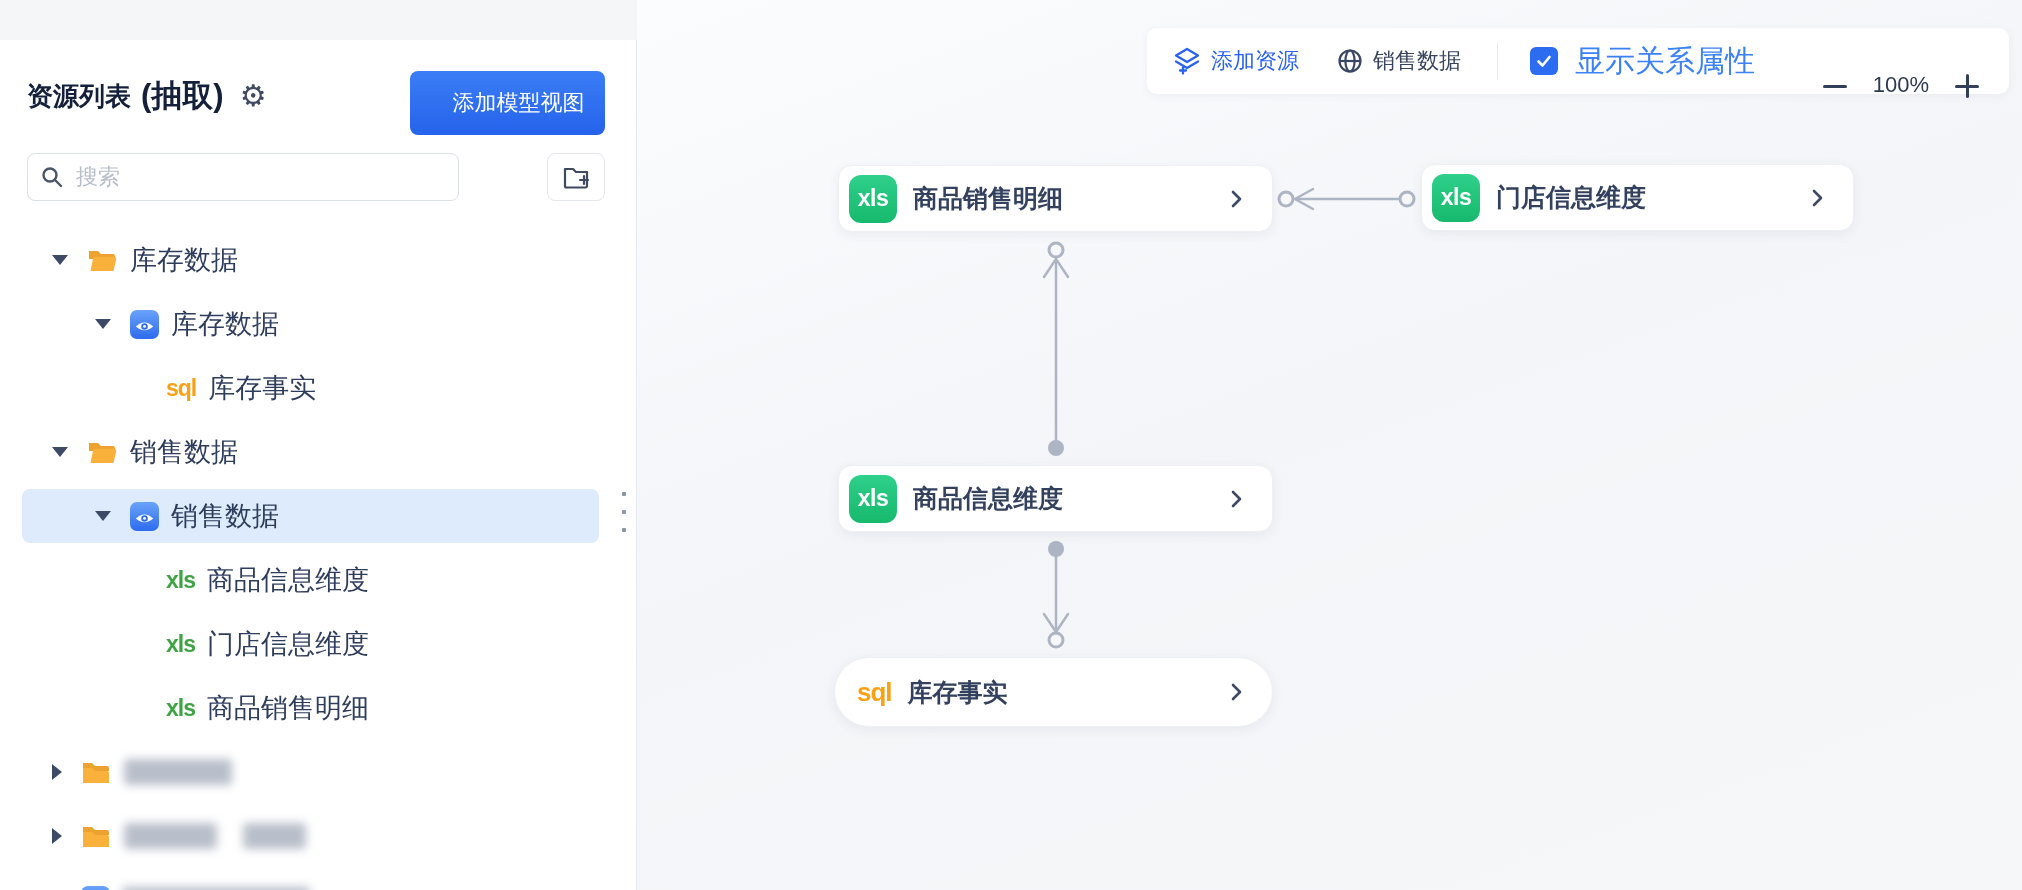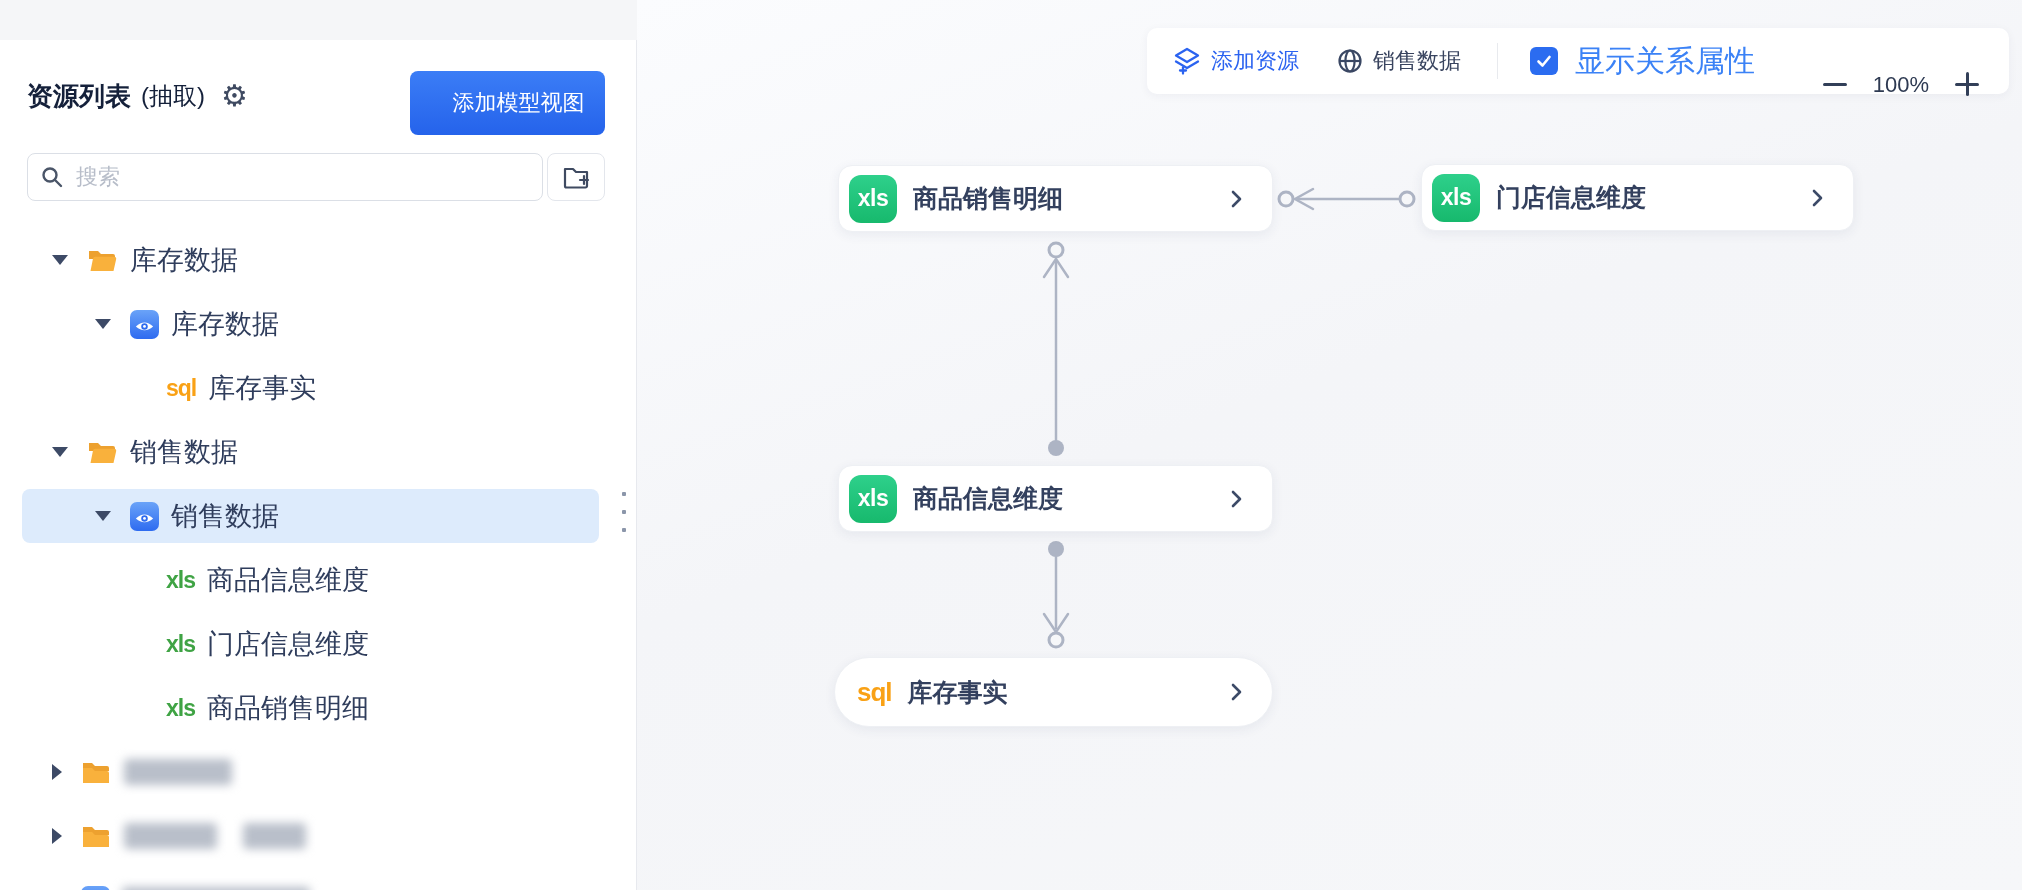--- a/index.html
+++ b/index.html
@@ -3,25 +3,25 @@
 <meta charset="utf-8">
 <style>
   html,body{margin:0;padding:0;background:#e9eaee;}
   *{box-sizing:border-box;font-family:"Liberation Sans","DejaVu Sans",sans-serif;}
   .screen{position:relative;width:2022px;height:890px;overflow:hidden;background:#f5f6f8;}
 
   
   .sidebar{position:absolute;left:0;top:0;width:637px;height:890px;background:#ffffff;border-right:1px solid #e7e9ee;margin-top:40px;}
   .sb-header{position:absolute;left:27px;top:30px;height:52px;display:flex;align-items:center;}
   .sb-title{font-size:26px;font-weight:bold;color:#14203a;}
-  .sb-title-suffix{font-size:24px;font-weight:normal;color:#14203a;margin-left:10px;}
+  .sb-title-suffix{font-size:31px;font-weight:bold;color:#14203a;margin-left:10px;}
   .gear{margin-left:16px;font-size:30px;color:#3f4a61;line-height:1;}
   .add-model-btn{position:absolute;left:410px;top:31px;width:195px;height:64px;border:none;border-radius:8px;
     background:linear-gradient(180deg,#3b7df6,#2563eb);color:#fff;font-size:22px;display:flex;align-items:center;justify-content:center;cursor:pointer;padding-left:28px;}
-  .search-wrap{position:absolute;left:27px;top:113px;width:516px;height:48px;border:1.5px solid #dbdfe6;border-radius:8px;background:#fff;display:flex;align-items:center;padding:0 12px;}
+  .search-wrap{position:absolute;left:27px;top:113px;width:432px;height:48px;border:1.5px solid #dbdfe6;border-radius:8px;background:#fff;display:flex;align-items:center;padding:0 12px;}
   .search-wrap input{border:none;outline:none;flex:1;font-size:22px;color:#2f3d5c;margin-left:10px;background:transparent;}
   .search-wrap input::placeholder{color:#b7bdc9;}
   .addfolder-btn{position:absolute;left:547px;top:113px;width:58px;height:48px;border:1.5px solid #e3e6ec;border-radius:8px;background:#fff;display:flex;align-items:center;justify-content:center;cursor:pointer;}
 
   
   .tree-row{position:absolute;left:0;width:637px;height:64px;display:flex;align-items:center;cursor:pointer;}
   .tree-row.selected::before{content:"";position:absolute;left:22px;right:38px;top:5px;bottom:5px;background:#ddebfc;border-radius:8px;}
   .tree-row>*{position:relative;}
   .caret-down{width:0;height:0;border-left:8px solid transparent;border-right:8px solid transparent;border-top:10px solid #3d4a66;}
   .caret-right{width:0;height:0;border-top:8px solid transparent;border-bottom:8px solid transparent;border-left:10px solid #3d4a66;}
@@ -40,21 +40,21 @@
   .canvas{position:absolute;left:637px;top:0;width:1385px;height:890px;
     background:linear-gradient(160deg,#fbfcfe 0%,#f4f5f8 45%,#f6f7f9 100%);}
   .cv-toolbar{position:absolute;left:510px;top:28px;width:862px;height:66px;background:#fff;border-radius:10px;
     box-shadow:0 2px 10px rgba(30,40,70,0.05);display:flex;align-items:center;padding:0 30px 0 26px;}
   .tb-link{display:flex;align-items:center;cursor:pointer;}
   .tb-link span{font-size:22px;margin-left:10px;}
   .tb-blue span{color:#2b63f0;} .tb-dark span{color:#39445f;}
   .tb-div{width:1px;height:36px;background:#e8eaee;margin:0 32px 0 36px;}
   .cbx{width:28px;height:28px;border-radius:6px;background:#2b6cf0;display:flex;align-items:center;justify-content:center;cursor:pointer;}
   .cbx-label{font-size:30px;color:#3b82f6;margin-left:17px;}
-  .zoom-group{margin-left:auto;display:flex;align-items:flex-start;margin-top:48px;}
+  .zoom-group{margin-left:auto;display:flex;align-items:flex-end;margin-top:48px;}
   .zbar{width:24px;height:3px;background:#323f58;border-radius:2px;}
   .zplus{position:relative;width:24px;height:24px;cursor:pointer;}
   .zplus::before{content:"";position:absolute;left:0;top:10.5px;width:24px;height:3px;background:#323f58;border-radius:2px;}
   .zplus::after{content:"";position:absolute;left:10.5px;top:0;width:3px;height:24px;background:#323f58;border-radius:2px;}
   .zminus{width:24px;height:24px;display:flex;align-items:center;cursor:pointer;}
   .zpct{font-size:22px;color:#2e3a52;margin:0 26px;}
 
   .node{position:absolute;height:67px;background:#fff;border:1px solid #eef0f4;border-radius:14px;
     box-shadow:0 3px 12px rgba(40,60,100,0.07);display:flex;align-items:center;padding:0 24px 0 10px;cursor:pointer;}
   .node-pill{border-radius:36px;padding-left:22px;}

